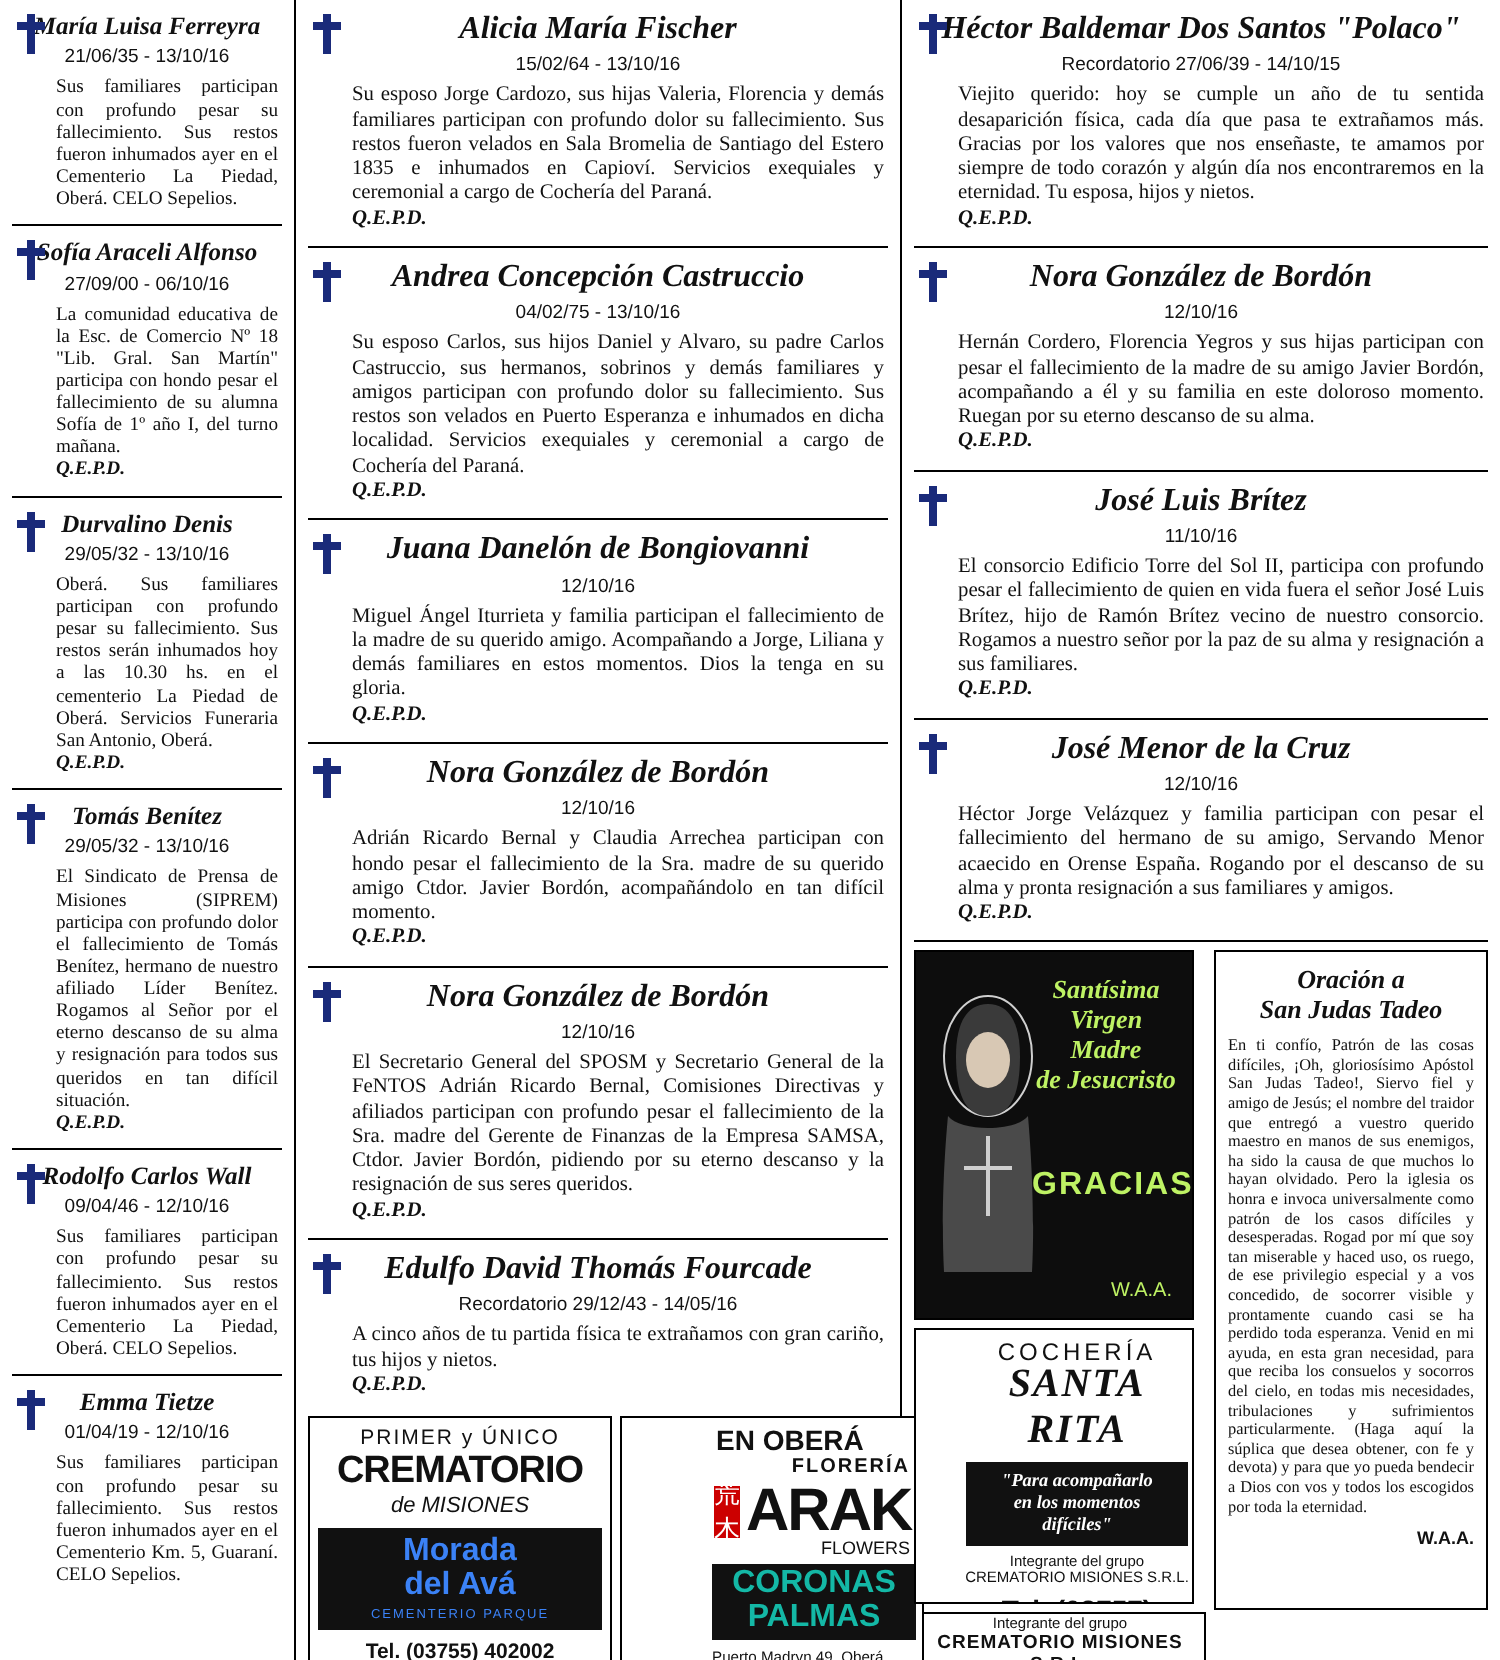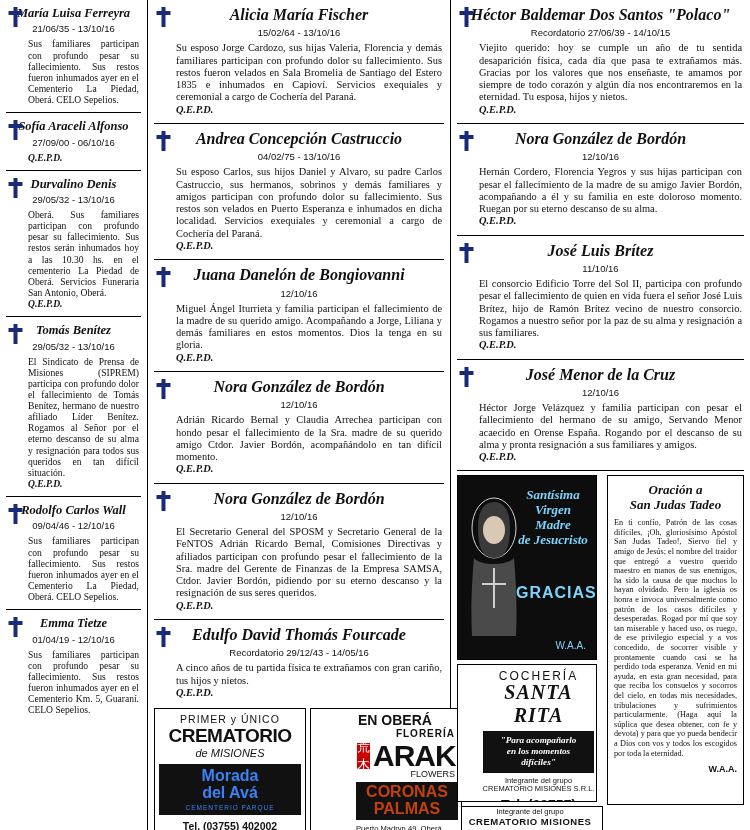--- a/index.html
+++ b/index.html
@@ -65,21 +65,21 @@
   
   .adrow{display:flex;}
   .ad{
     box-sizing:border-box;
     border:1px solid #000;
     text-align:center;
     overflow:hidden;
   }
   .virgin{
     width:140px;height:185px;
-    background:#0d0d0d;color:#7dd3fc;
+    background:#0d0d0d;color:#bef264;
     position:relative;
     margin-top:4px;
   }
   .virgin .halo{
     position:absolute;left:10px;top:12px;width:52px;height:150px;
   }
   .virgin .vtext{
     position:absolute;right:6px;top:12px;width:74px;
     font-style:italic;font-weight:bold;font-size:13px;line-height:1.15;
     text-align:center;
@@ -116,21 +116,21 @@
   .cocheria .loc{font-size:10px;font-family:"Liberation Sans", sans-serif;}
   .araki{
     width:152px;height:142px;background:#fff;position:relative;padding-left:42px;
   }
   .araki .enobera{font-family:"Liberation Sans", sans-serif;font-weight:bold;font-size:14px;text-align:left;padding:3px 0 0 5px;}
   .araki .flor{font-family:"Liberation Sans", sans-serif;font-weight:bold;font-size:10px;text-align:right;padding-right:6px;letter-spacing:1px;}
   .araki .main{display:flex;align-items:center;padding:0 4px;}
   .araki .kanji{width:26px;height:26px;background:#c00;color:#fff;font-size:13px;display:flex;align-items:center;justify-content:center;margin-right:3px;}
   .araki .word{font-family:"Liberation Sans", sans-serif;font-weight:bold;font-size:30px;letter-spacing:-1px;}
   .araki .flowers{font-family:"Liberation Sans", sans-serif;font-size:9px;text-align:right;padding-right:6px;margin-top:-4px;}
-  .araki .cor{background:#111;color:#c2410c;font-family:"Liberation Sans", sans-serif;font-weight:bold;font-size:16px;line-height:1.05;margin:3px 3px;padding:2px 0;}
+  .araki .cor{background:#111;color:#14b8a6;font-family:"Liberation Sans", sans-serif;font-weight:bold;font-size:16px;line-height:1.05;margin:3px 3px;padding:2px 0;}
   .araki .addr{font-family:"Liberation Sans", sans-serif;font-size:7.6px;line-height:1.2;padding:1px 3px;text-align:left;}
   .crematorio{
     width:152px;height:170px;background:#fff;
   }
   .crematorio .t1{font-family:"Liberation Sans", sans-serif;font-size:10.5px;letter-spacing:1px;margin-top:4px;}
   .crematorio .t2{font-family:"Liberation Sans", sans-serif;font-weight:bold;font-size:19px;letter-spacing:-0.5px;}
   .crematorio .t3{font-family:"Liberation Sans", sans-serif;font-size:11px;font-style:italic;}
   .crematorio .box{background:#111;color:#3b82f6;margin:5px 4px;padding:4px 0;}
   .crematorio .box .b1{font-family:"Liberation Sans", sans-serif;font-weight:bold;font-size:16px;line-height:1.05;}
   .crematorio .box .b2{font-family:"Liberation Sans", sans-serif;font-size:6.5px;letter-spacing:1px;margin-top:2px;}
@@ -166,20 +166,21 @@
     <div class="notice">
       <div class="nm">Sofía Araceli Alfonso</div>
       <div class="dates">27/09/00 - 06/10/16</div>
       <div class="withcross">
         <span class="cross">
           <svg width="15" height="20" viewBox="0 0 15 20">
               <rect x="5.5" y="0" width="4" height="20" fill="#1a2a7a"></rect>
               <rect x="0.5" y="4" width="14" height="4" fill="#1a2a7a"></rect>
             </svg>
         </span>
+        <p class="body">La comunidad educativa de la Esc. de Comercio Nº 18 "Lib. Gral. San Martín" participa con hondo pesar el fallecimiento de su alumna Sofía de 1º año I, del turno mañana.</p>
         <p class="body qepd">Q.E.P.D.</p>
       </div>
     </div>
 
     <div class="notice">
       <div class="nm">Durvalino Denis</div>
       <div class="dates">29/05/32 - 13/10/16</div>
       <div class="withcross">
         <span class="cross">
           <svg width="15" height="20" viewBox="0 0 15 20">

